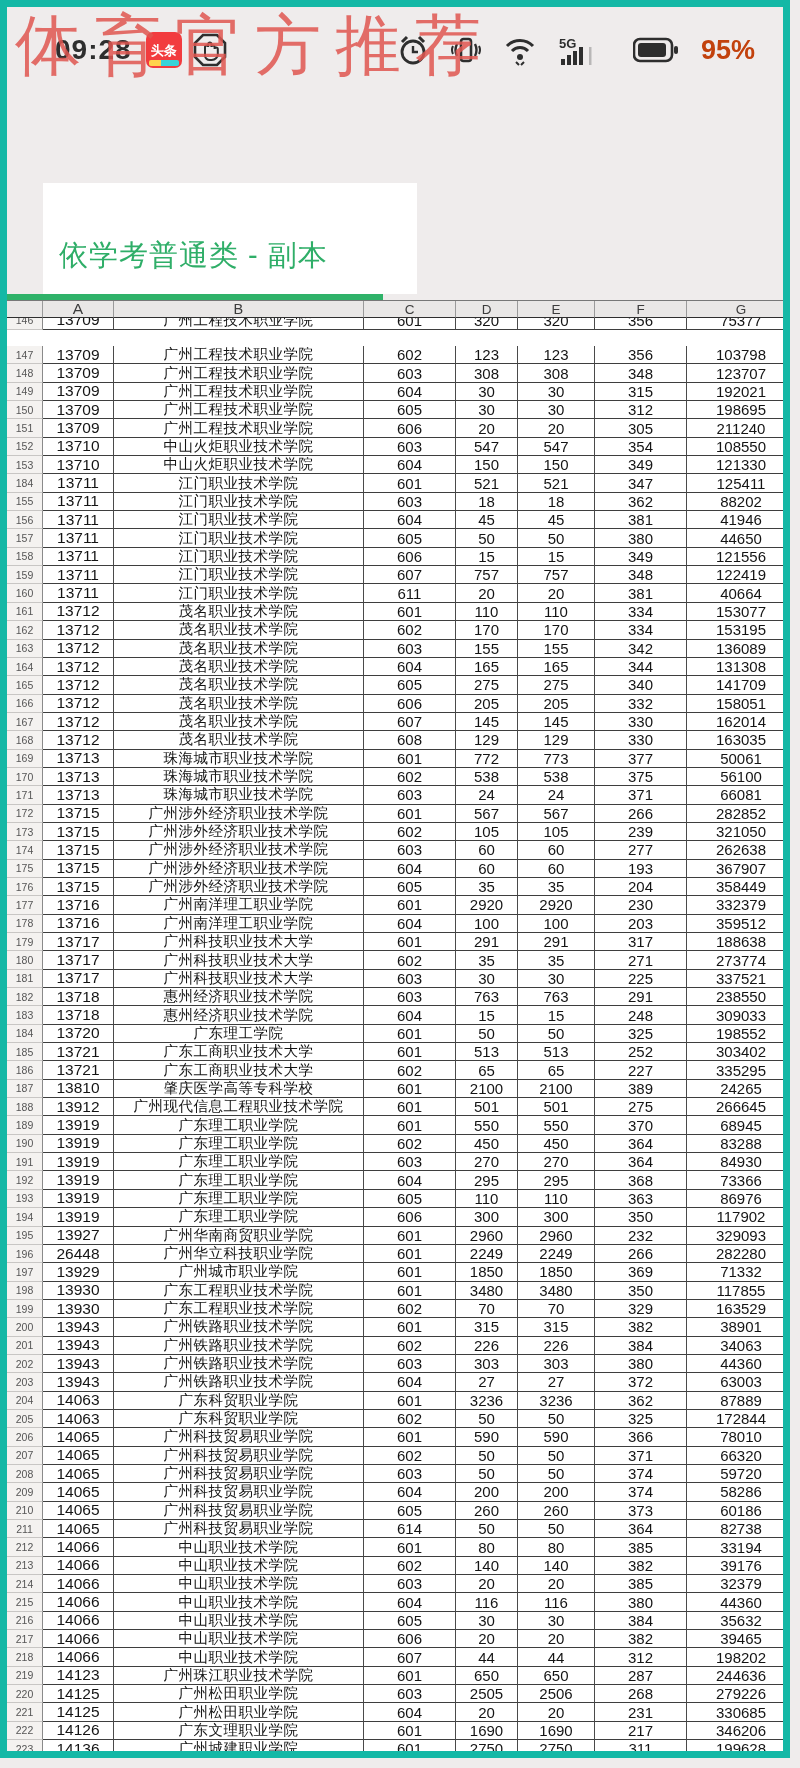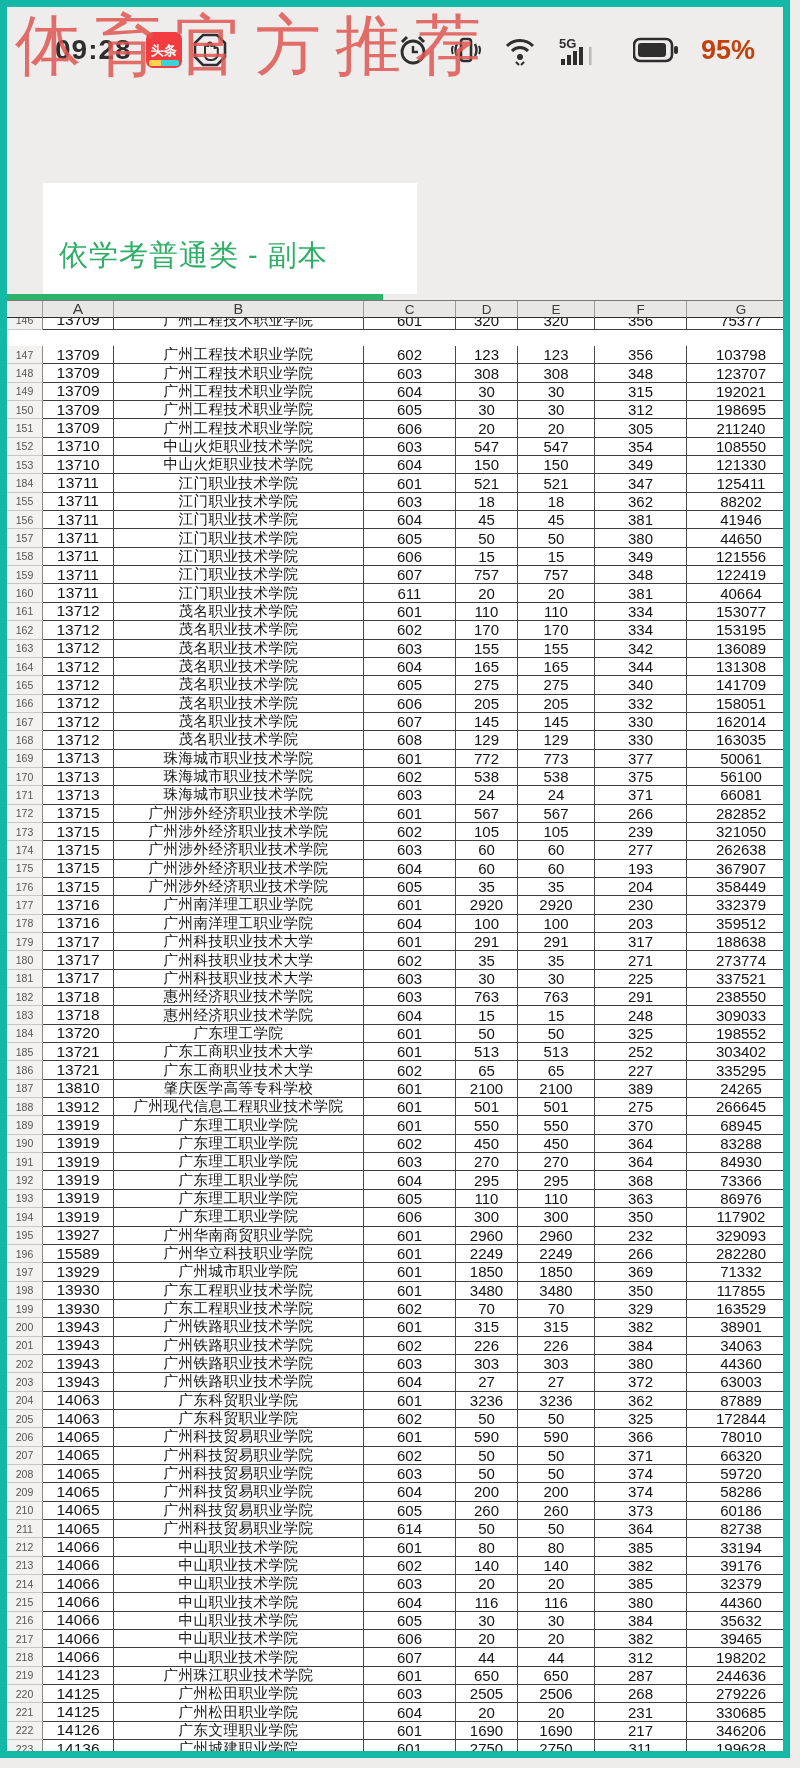--- a/index.html
+++ b/index.html
@@ -630,21 +630,21 @@
           <div class="cell colA w-a">13927</div>
           <div class="cell colB w-b">广州华南商贸职业学院</div>
           <div class="cell colC w-c">601</div>
           <div class="cell colD w-d">2960</div>
           <div class="cell colE w-e">2960</div>
           <div class="cell colF w-f">232</div>
           <div class="cell colG w-g">329093</div>
         </div>
         <div class="row">
           <div class="cell gutter w-gut">196</div>
-          <div class="cell colA w-a">15589</div>
+          <div class="cell colA w-a">26448</div>
           <div class="cell colB w-b">广州华立科技职业学院</div>
           <div class="cell colC w-c">601</div>
           <div class="cell colD w-d">2249</div>
           <div class="cell colE w-e">2249</div>
           <div class="cell colF w-f">266</div>
           <div class="cell colG w-g">282280</div>
         </div>
         <div class="row">
           <div class="cell gutter w-gut">197</div>
           <div class="cell colA w-a">13929</div>

